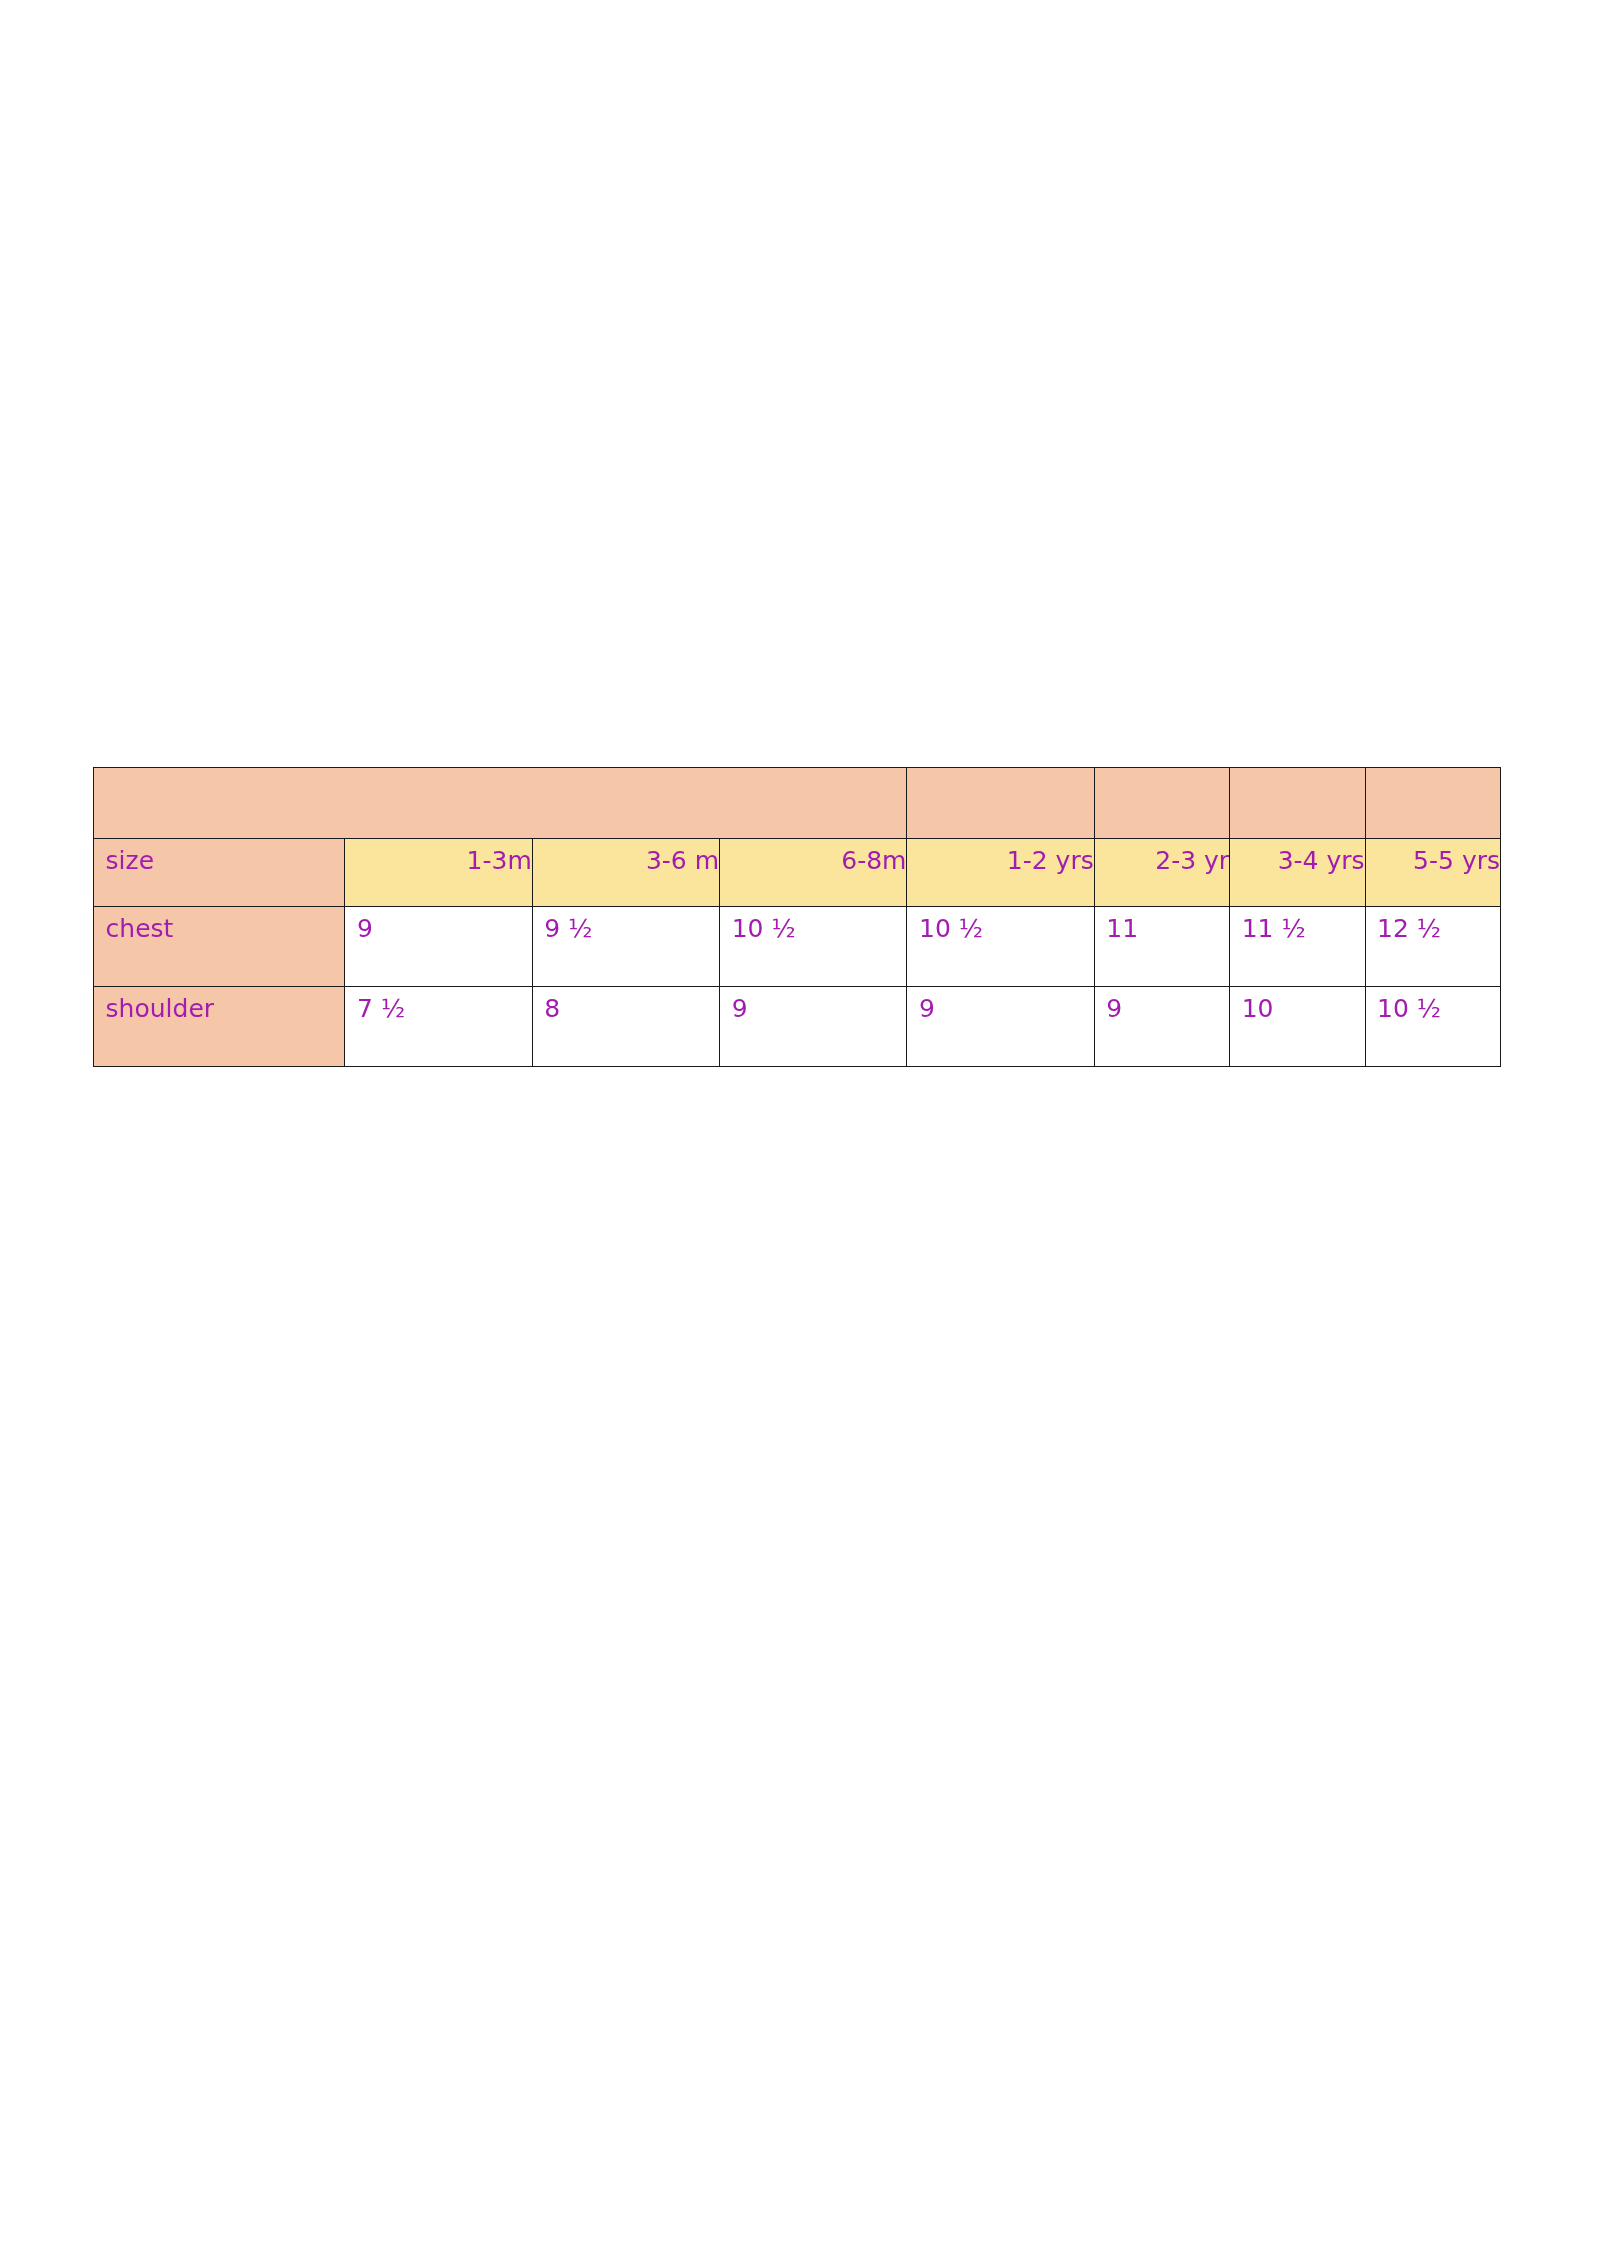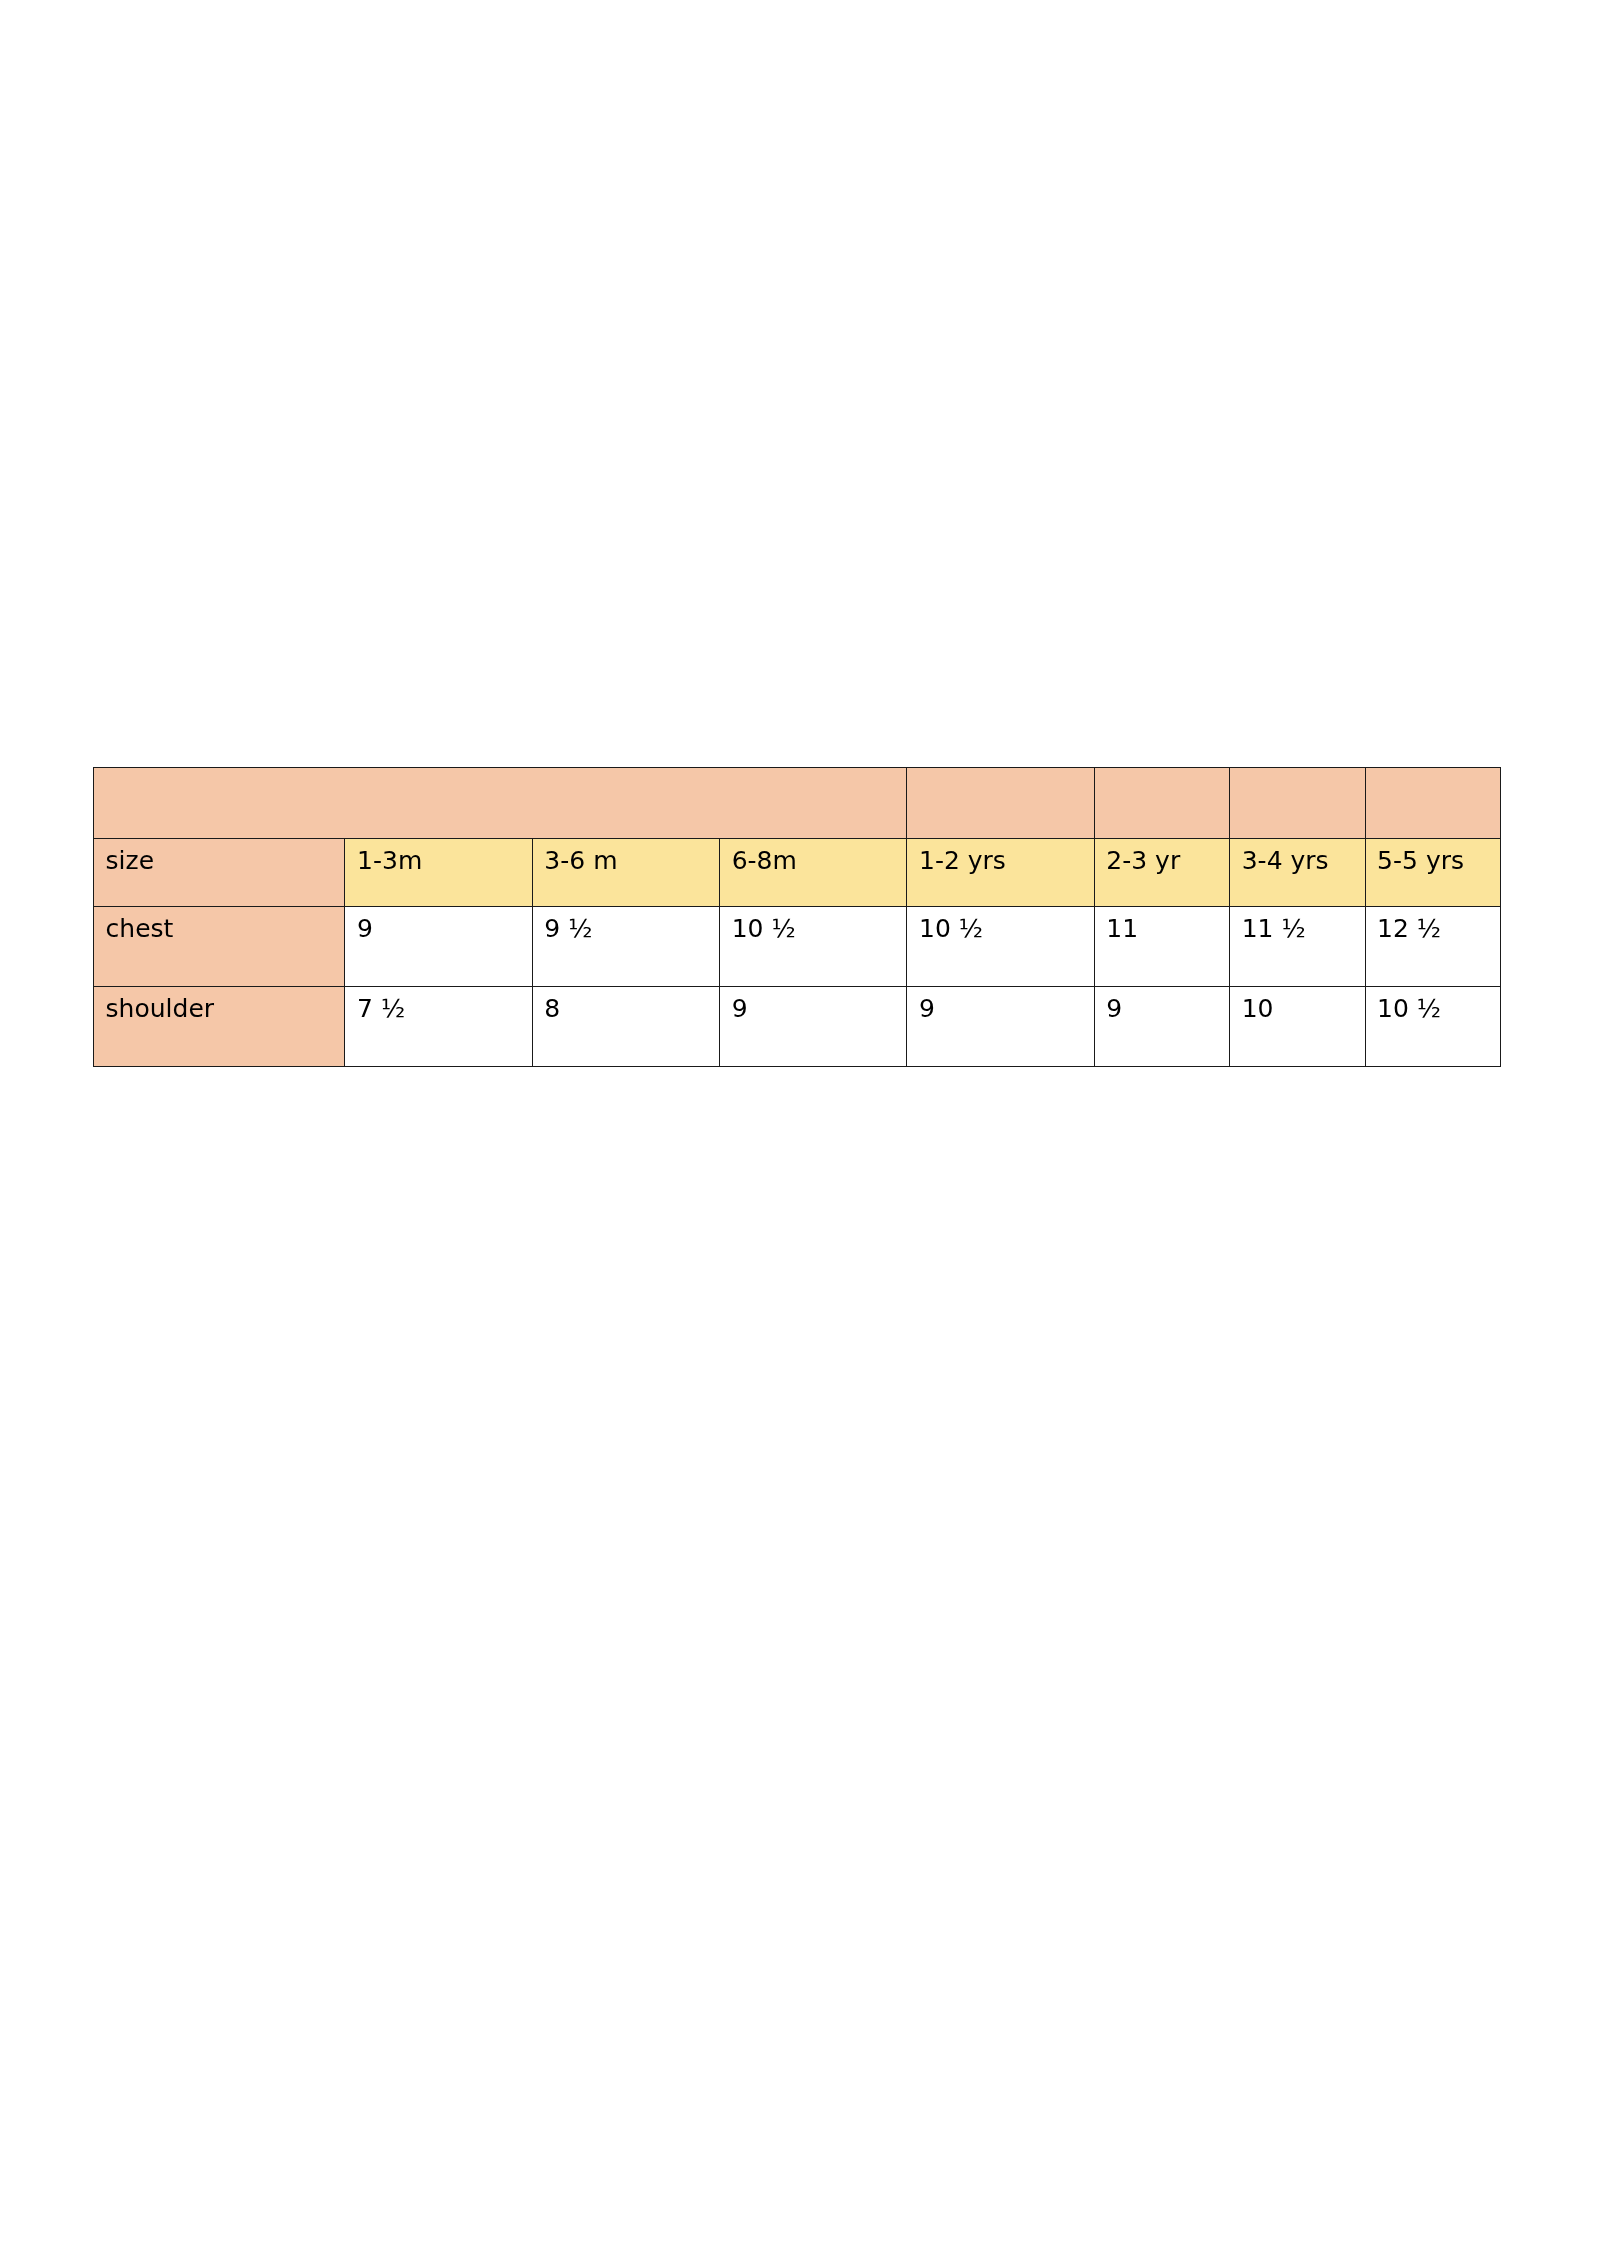--- a/index.html
+++ b/index.html
@@ -32,35 +32,35 @@
     border-collapse: collapse;
     table-layout: fixed;
   }
 
   #size-chart-table td {
     border: 1.7px solid #1a1a1a;
     padding: 8.3px 0 0 11.6px;
     vertical-align: top;
     font-size: 25px;
     line-height: 1.12;
-    color: #000000;
+    color: #a21caf;
     font-family: "DejaVu Sans", sans-serif;
     font-weight: normal;
     background: #ffffff;
     box-sizing: border-box;
   }
 
   
   .col-label  { width: 247px; }
   .col-data   { width: 184px; }
   .col-data-n { width: 133px; }
 
   
   .fill-peach  { background: #f5c7a8 !important; }
-  .fill-yellow { background: #fbe49b !important; }
+  .fill-yellow { background: #fbe49b !important; text-align: right; }
   .fill-white  { background: #ffffff !important; }
 
   
   .row-banner td { height: 71px; }
   .row-head   td { height: 68px; }
   .row-data   td { height: 80px; }
 
   .label-size {
     color: #ff0000;
   }

